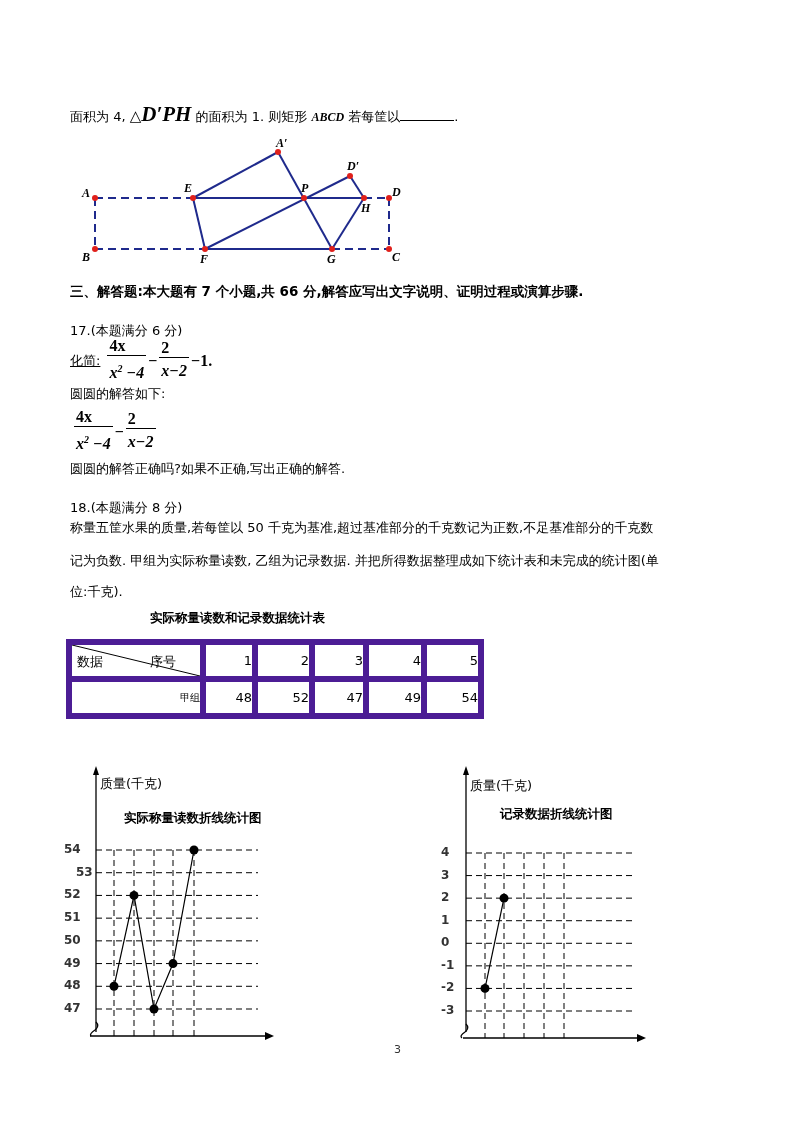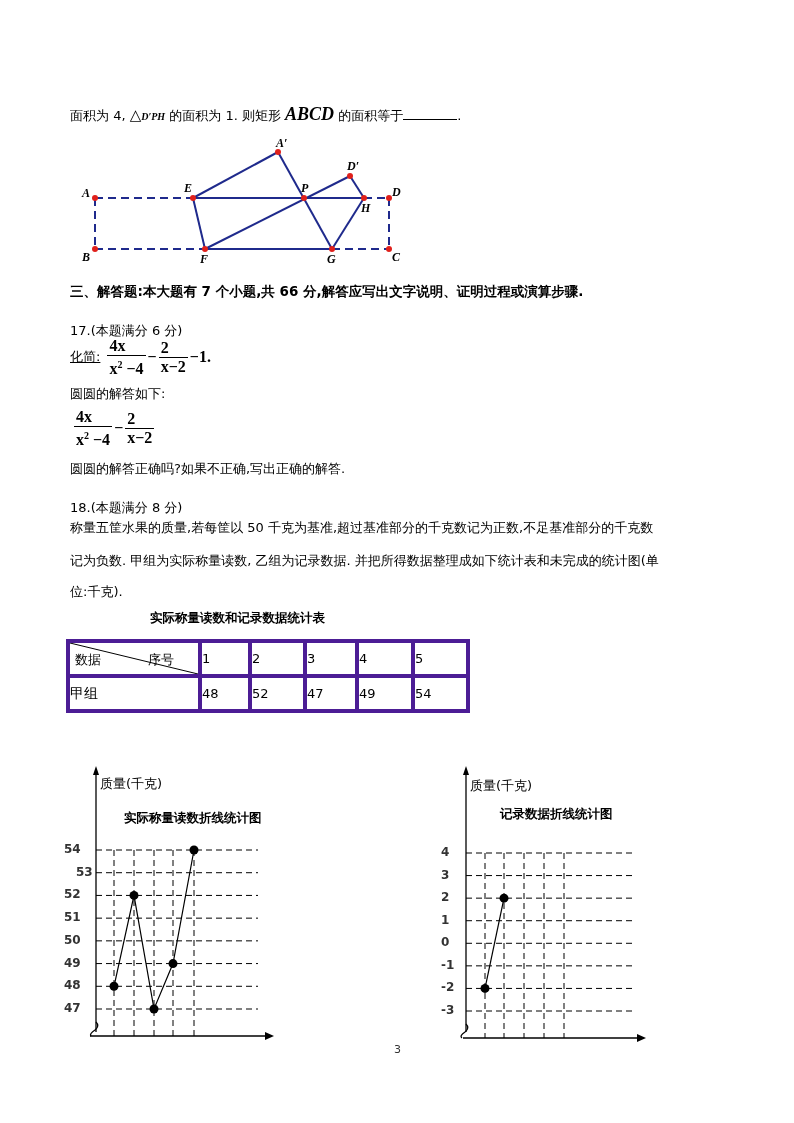--- a/index.html
+++ b/index.html
@@ -6,34 +6,34 @@
   body { width:794px; height:1123px; position:relative; overflow:hidden;
          font-family:"DejaVu Sans", "Liberation Sans", sans-serif; color:#000; }
   .abs { position:absolute; white-space:nowrap; }
   .txt { font-size:13px; line-height:16px; }
   .bold { font-weight:bold; }
   .ital { font-style:italic; font-weight:bold; font-family:"Liberation Serif", "DejaVu Serif", serif; }
   .blank { display:inline-block; width:54px; border-bottom:1px solid #000; height:12px; vertical-align:baseline; }
   .math { font-family:"Liberation Serif", "DejaVu Serif", serif; font-weight:bold; font-size:16px; }
   .frac { display:inline-block; vertical-align:middle; text-align:left; margin:0 2px; }
   .frac .num { display:block; border-bottom:1.5px solid #000; padding:0 2px; line-height:18px; }
-  .frac .den { display:block; line-height:18px; padding:0 2px; }
+  .frac .den { display:block; line-height:26px; padding:0 2px;font-style:italic; }
   sup { font-size:10px; }
   table.stat { position:absolute; left:66px; top:639px; border-collapse:collapse; font-size:13px; }
-  table.stat td { border:4px solid #4c1d95; text-align:left; height:31px; padding:0; }
+  table.stat td { border:6px solid #4c1d95; text-align:right; height:31px; padding:0; }
   .diag { position:relative; }
   .chart-title { font-weight:bold; font-size:12.5px; }
   .tick { font-weight:bold; font-size:12px; color:#333; }
   .pageno { font-size:11px; color:#333; }
 </style>
 </head>
 <body>
 
 <div class="abs txt" style="left:70px; top:106px;">
-  <span>面积为 4, </span><span style="font-size:15px;">△</span><span class="ital" style="font-size:10px;">D′PH</span><span> 的面积为 1. 则矩形 </span><span class="ital" style="font-size:18px;">ABCD</span><span> 的面积等于</span><span class="blank"></span><span>.</span>
+  <span>面积为 4, </span><span style="font-size:15px;">△</span><span class="ital" style="font-size:21px;">D′PH</span><span> 的面积为 1. 则矩形 </span><span class="ital" style="font-size:12px;">ABCD</span><span> 若每筐以</span><span class="blank"></span><span>.</span>
 </div>
 
 <svg class="abs" style="left:0; top:0;" width="794" height="280">
   <g stroke="#1f2a8c" stroke-width="2" fill="none">
 
     <line x1="95" y1="198" x2="193" y2="198" stroke-dasharray="8,5"></line>
     <line x1="364" y1="198" x2="389" y2="198" stroke-dasharray="8,5"></line>
     <line x1="95" y1="198" x2="95" y2="249" stroke-dasharray="8,5"></line>
     <line x1="389" y1="198" x2="389" y2="249" stroke-dasharray="8,5"></line>
     <line x1="95" y1="249" x2="205" y2="249" stroke-dasharray="8,5"></line>
@@ -108,21 +108,21 @@
       <span style="position:absolute; left:5px; top:8px;">数据</span>
       <span style="position:absolute; left:78px; top:8px;">序号</span>
     </td>
     <td style="width:46px;">1</td>
     <td style="width:51px;">2</td>
     <td style="width:48px;">3</td>
     <td style="width:52px;">4</td>
     <td style="width:51px;">5</td>
   </tr>
   <tr>
-    <td style="font-size:14px;">甲组</td>
+    <td style="font-size:10px;">甲组</td>
     <td>48</td>
     <td>52</td>
     <td>47</td>
     <td>49</td>
     <td>54</td>
   </tr>
 </tbody>
   </table>
 
 <svg class="abs" style="left:0; top:760px;" width="794" height="300">

